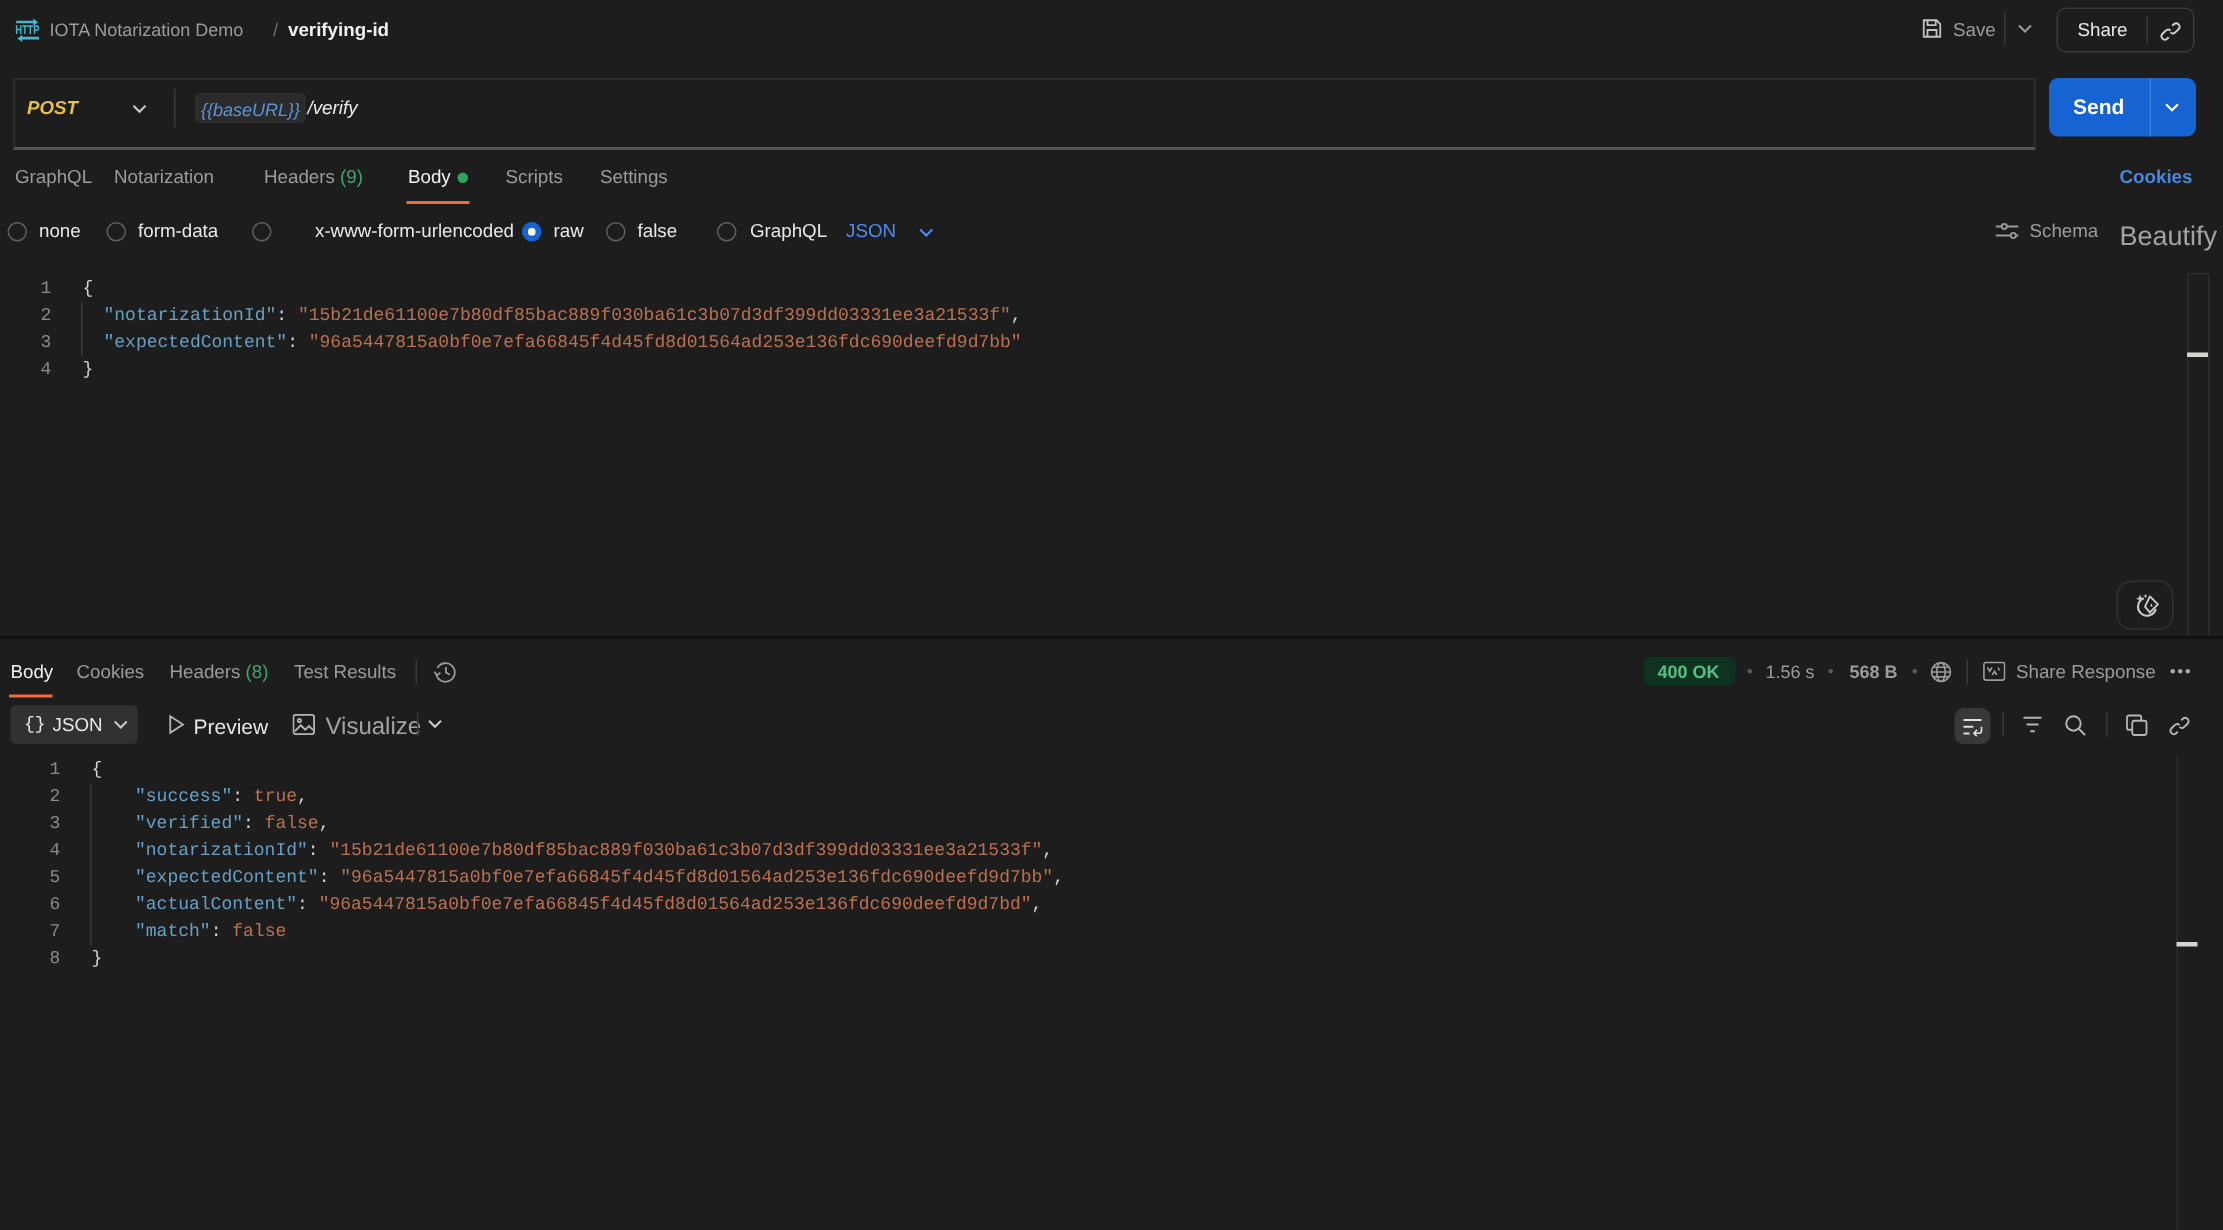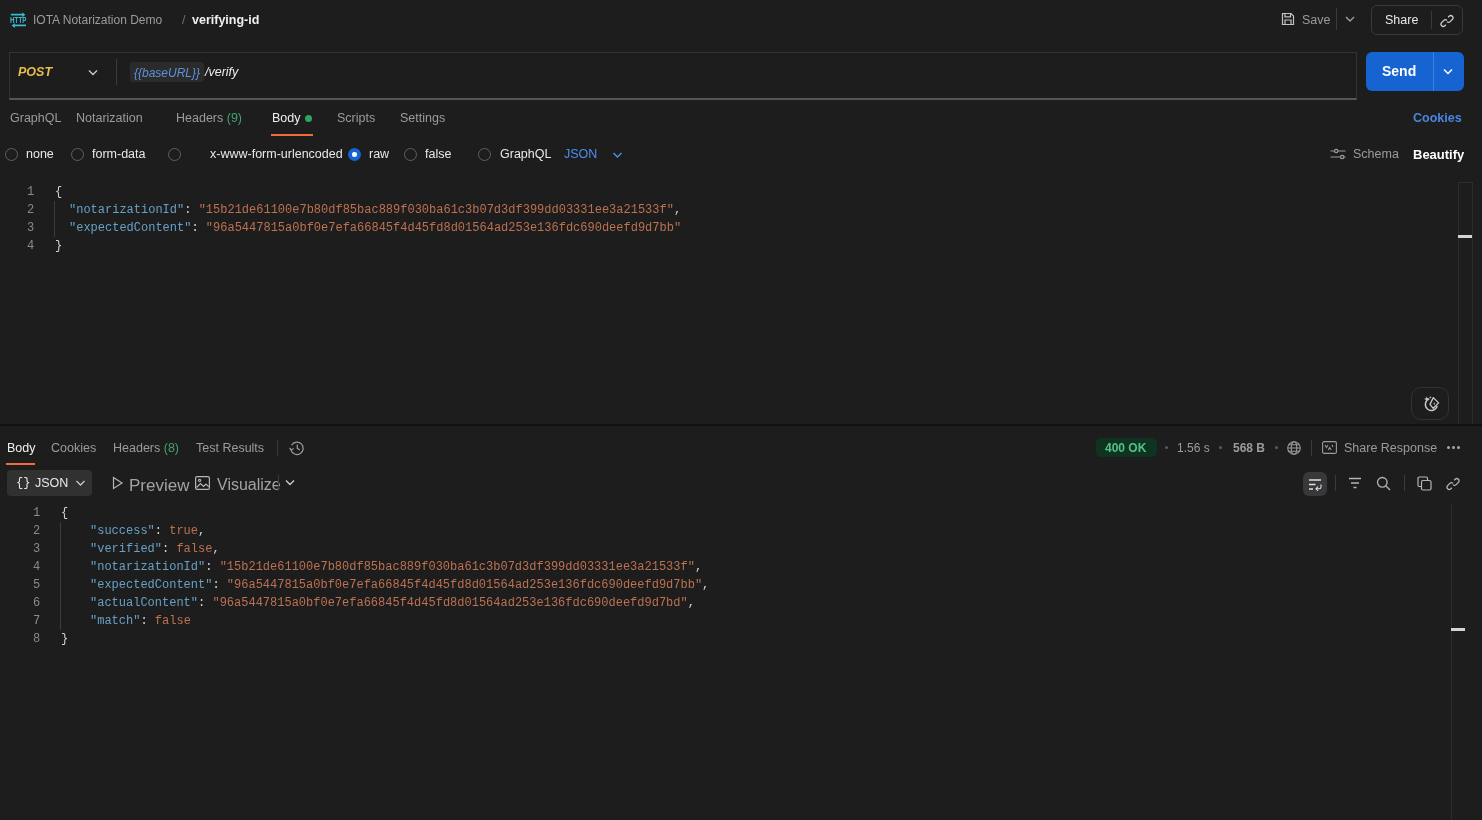--- a/index.html
+++ b/index.html
@@ -98,21 +98,21 @@
       <path d="M1.5 1 L5.5 5 L9.5 1"></path>
     </svg>
 </div>
 
 <svg class="abs" style="left:1330px;top:147px;" width="16" height="14" viewBox="0 0 16 14" fill="none" stroke="#9b9b9b" stroke-width="1.2">
   <path d="M0.5 4 H4.5 M8 4 H15.5 M0.5 10 H10.5 M13.8 10 H15.5"></path>
   <circle cx="6.2" cy="4" r="1.7"></circle>
   <circle cx="12.2" cy="10" r="1.7"></circle>
 </svg>
 <div class="abs" style="left:1353px;top:147px;font-size:12.5px;color:#9b9b9b;">Schema</div>
-<div class="abs" style="left:1413px;top:147px;font-size:13px;font-weight:bold;color:#ffffff;">Beautify</div>
+<div class="abs" style="left:1413px;top:147px;font-size:18px;font-weight:normal;color:#a3a3a3;">Beautify</div>
 
 <div class="abs mono ln" style="top:183px;left:27px;">1</div>
 <div class="abs mono" style="top:183px;left:55px;color:#d4d4d4;">{</div>
 <div class="abs mono ln" style="top:201px;left:27px;">2</div>
 <div class="abs mono" style="top:201px;left:69px;"><span class="k">"notarizationId"</span><span class="p">: </span><span class="v">"15b21de61100e7b80df85bac889f030ba61c3b07d3df399dd03331ee3a21533f"</span><span class="p">,</span></div>
 <div class="abs mono ln" style="top:219px;left:27px;">3</div>
 <div class="abs mono" style="top:219px;left:69px;"><span class="k">"expectedContent"</span><span class="p">: </span><span class="v">"96a5447815a0bf0e7efa66845f4d45fd8d01564ad253e136fdc690deefd9d7bb"</span></div>
 <div class="abs mono ln" style="top:237px;left:27px;">4</div>
 <div class="abs mono" style="top:237px;left:55px;color:#d4d4d4;">}</div>
 <div class="abs" style="left:54px;top:201px;width:1px;height:36px;background:#3c3c3c;"></div>
@@ -171,21 +171,21 @@
 <div class="abs" style="left:7px;top:470px;width:85px;height:26px;background:#313132;border-radius:4px;">
   <span class="abs mono" style="left:9px;top:4px;color:#e8e8e8;font-size:12px;">{}</span>
   <span class="abs" style="left:28px;top:6px;font-size:12.5px;color:#e8e8e8;">JSON</span>
   <svg class="abs" style="left:68px;top:10px;" width="11" height="7" viewBox="0 0 11 7" fill="none" stroke="#c9c9c9" stroke-width="1.3">
       <path d="M1.5 1 L5.5 5 L9.5 1"></path>
     </svg>
 </div>
 <svg class="abs" style="left:111px;top:476px;" width="13" height="14" viewBox="0 0 13 14" fill="none" stroke="#b5b5b5" stroke-width="1.2">
     <path d="M2.5 1.5 L11 7 L2.5 12.5 Z"></path>
   </svg>
-<div class="abs" style="left:129px;top:476px;font-size:17px;color:#a3a3a3;">Preview</div>
+<div class="abs" style="left:129px;top:476px;font-size:14px;color:#e5e5e5;">Preview</div>
 <svg class="abs" style="left:195px;top:476px;" width="15" height="14" viewBox="0 0 15 14" fill="none" stroke="#b5b5b5" stroke-width="1.2">
   <rect x="0.6" y="0.6" width="13.8" height="12.8" rx="1.5"></rect>
   <circle cx="4.6" cy="4.4" r="1.1"></circle>
   <path d="M1.5 11.5 L5.5 7.5 L8.5 10.5 L11 8 L13.8 10.8"></path>
 </svg>
 <div class="abs" style="left:217px;top:476px;font-size:16px;color:#a3a3a3;">Visualize</div>
 <div class="abs" style="left:278px;top:475px;width:1px;height:16px;background:#3a3a3a;"></div>
 <svg class="abs" style="left:284px;top:479px;" width="12" height="8" viewBox="0 0 12 8" fill="none" stroke="#c9c9c9" stroke-width="1.4">
     <path d="M2 1.5 L6 5.5 L10 1.5"></path>
   </svg>

